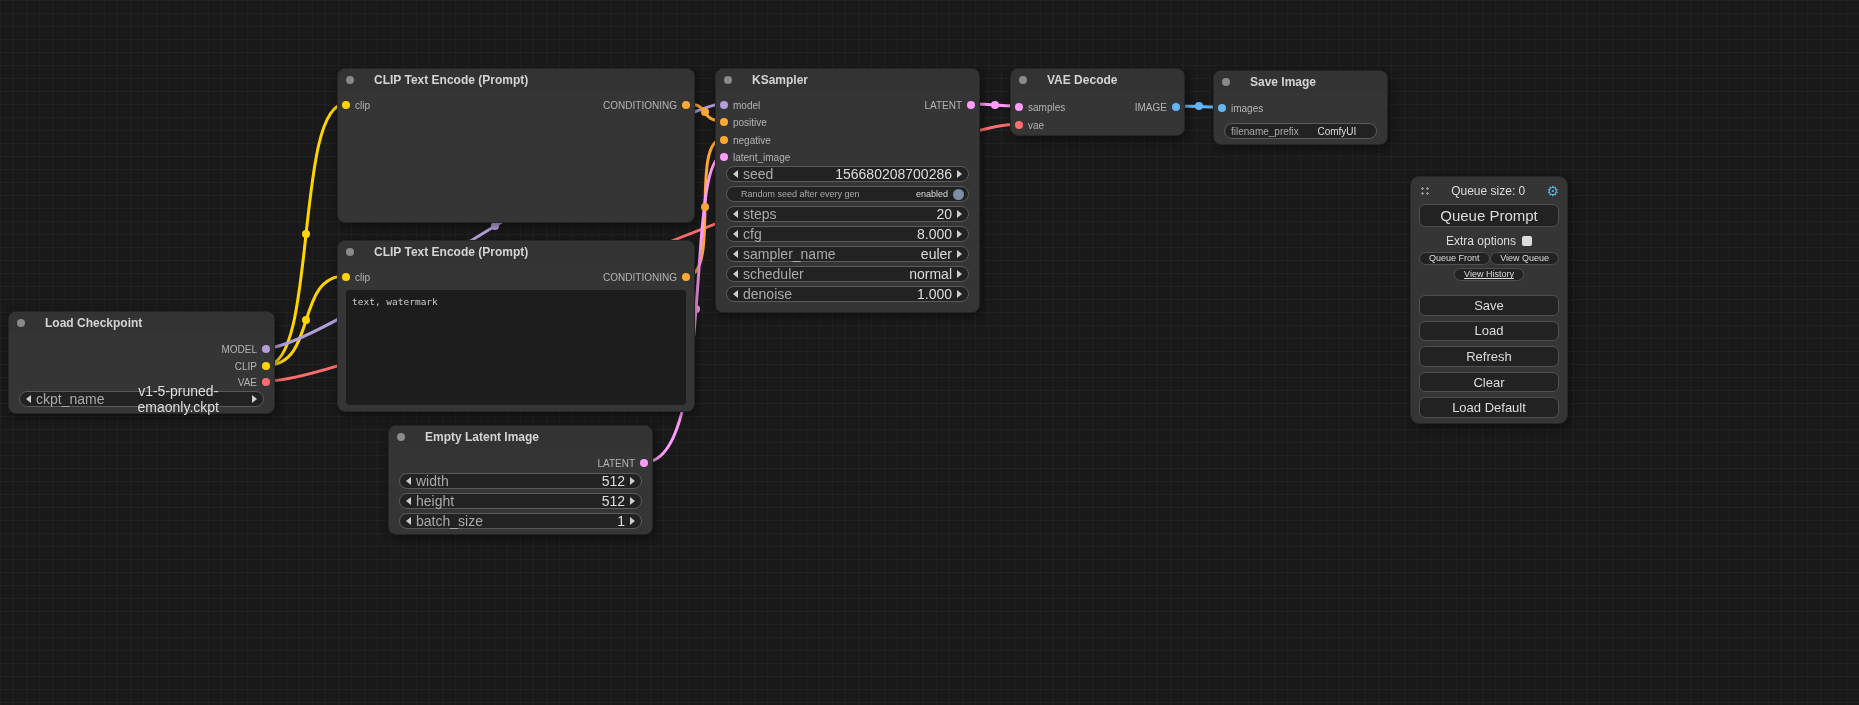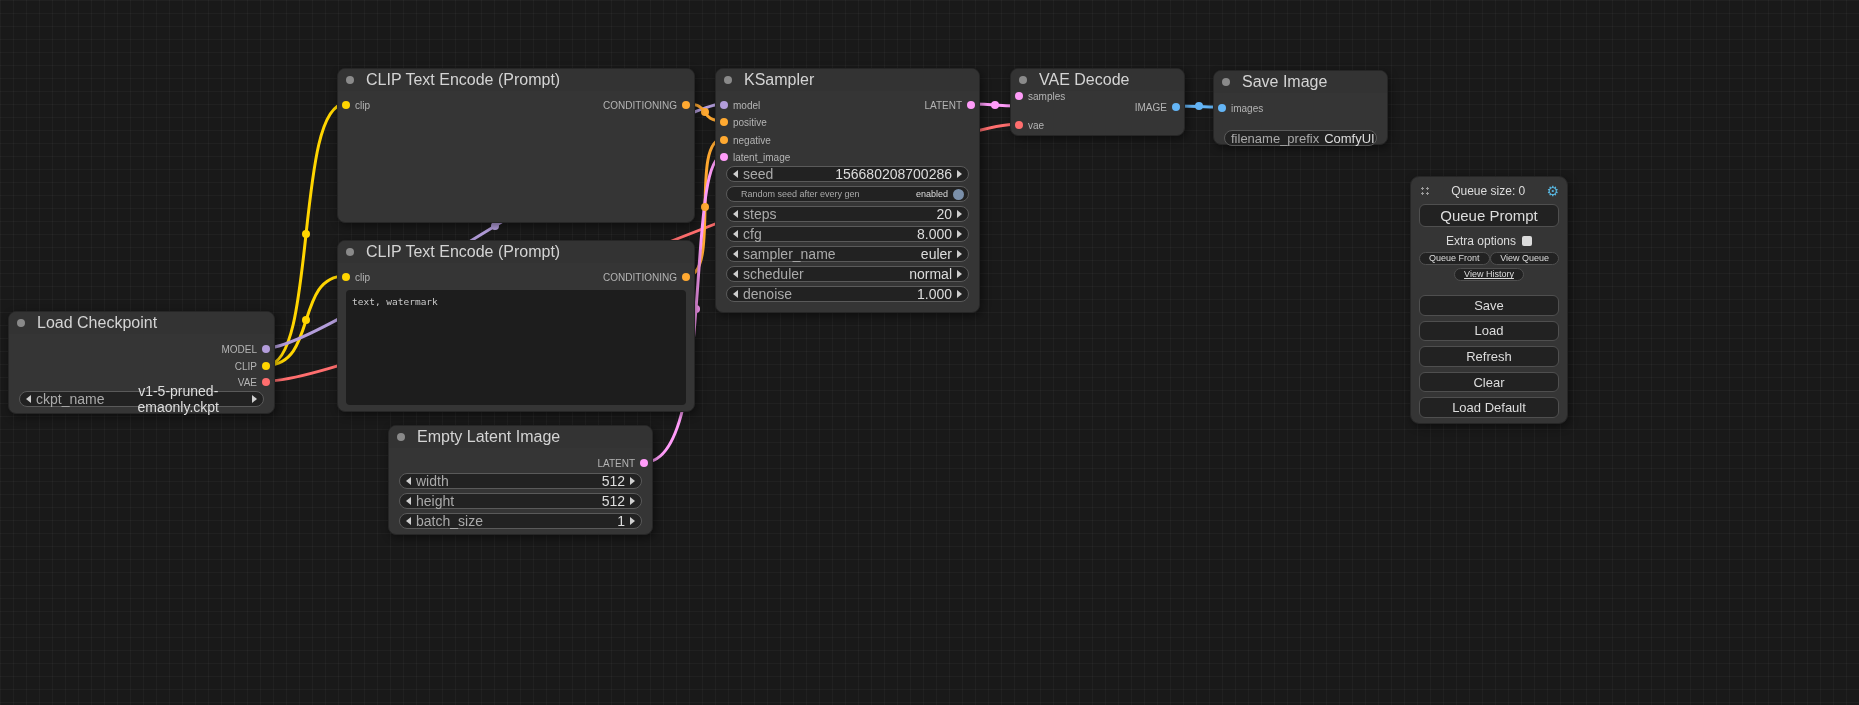--- a/index.html
+++ b/index.html
@@ -17,22 +17,22 @@
   .w-latent{stroke:var(--latent);} .w-image{stroke:var(--image);}
   .d-clip{fill:var(--clip);} .d-model{fill:var(--model);}
   .d-vae{fill:var(--vae);} .d-cond{fill:var(--conditioning);}
   .d-latent{fill:var(--latent);} .d-image{fill:var(--image);}
 
   .node{position:absolute;background:var(--node-bg,#353535);border-radius:8px;
     border:1px solid #262626;box-shadow:2px 3px 9px rgba(0,0,0,.45);
     z-index:2;color:#d0d0d0;box-sizing:border-box;}
   .node-title{position:absolute;left:0;right:0;top:0;height:22px;
     background:var(--node-title-bg,#333333);border-radius:7px 7px 0 0;
-    font-size:16px;line-height:22px;color:#d4d4d4;padding-left:28px;box-sizing:border-box;
-    white-space:nowrap;overflow:hidden;}
+    font-size:12px;line-height:22px;color:#d4d4d4;padding-left:36px;box-sizing:border-box;
+    white-space:nowrap;overflow:hidden;font-weight:bold;}
   .title-dot{position:absolute;left:8px;top:7px;width:8px;height:8px;border-radius:50%;
     background:#8a8a8a;}
   .port{position:absolute;height:14px;display:flex;align-items:center;gap:5px;
     font-size:10px;color:#b4b4b4;white-space:nowrap;}
   .port.in{left:4px;}
   .port.out{right:4px;flex-direction:row-reverse;}
   .port-dot{width:8px;height:8px;border-radius:50%;flex:none;}
   .dot-model{background:var(--model);} .dot-clip{background:var(--clip);}
   .dot-vae{background:var(--vae);} .dot-cond{background:var(--conditioning);}
   .dot-latent{background:var(--latent);} .dot-image{background:var(--image);}
@@ -264,21 +264,21 @@
     <span class="w-value">1.000</span>
     <span class="arrow-r"></span>
   </div>
 </div>
 
 <div class="node" style="left:1010px;top:68px;width:175px;height:68px;">
   <div class="node-title">
     <span class="title-dot"></span>
     <span>VAE Decode</span>
   </div>
-  <div class="port in" style="top:20px">
+  <div class="port in" style="top:31px">
     <span class="port-dot dot-latent"></span>
     <span>samples</span>
   </div>
   <div class="port in" style="top:49px">
     <span class="port-dot dot-vae"></span>
     <span>vae</span>
   </div>
   <div class="port out" style="top:31px">
     <span class="port-dot dot-image"></span>
     <span>IMAGE</span>
@@ -287,21 +287,21 @@
 
 <div class="node" style="left:1213px;top:70px;width:175px;height:75px;">
   <div class="node-title">
     <span class="title-dot"></span>
     <span>Save Image</span>
   </div>
   <div class="port in" style="top:30px">
     <span class="port-dot dot-image"></span>
     <span>images</span>
   </div>
-  <div class="widget" style="top:59px;font-size:13px">
+  <div class="widget" style="top:52px;font-size:10px">
     <span class="w-label">filename_prefix</span>
     <span class="w-value center">ComfyUI</span>
   </div>
 </div>
 
 <div class="menu">
   <div class="menu-header">
     <div class="drag-dots"></div>
     <span class="queue-size">Queue size: 0</span>
     <span class="gear">⚙</span>

